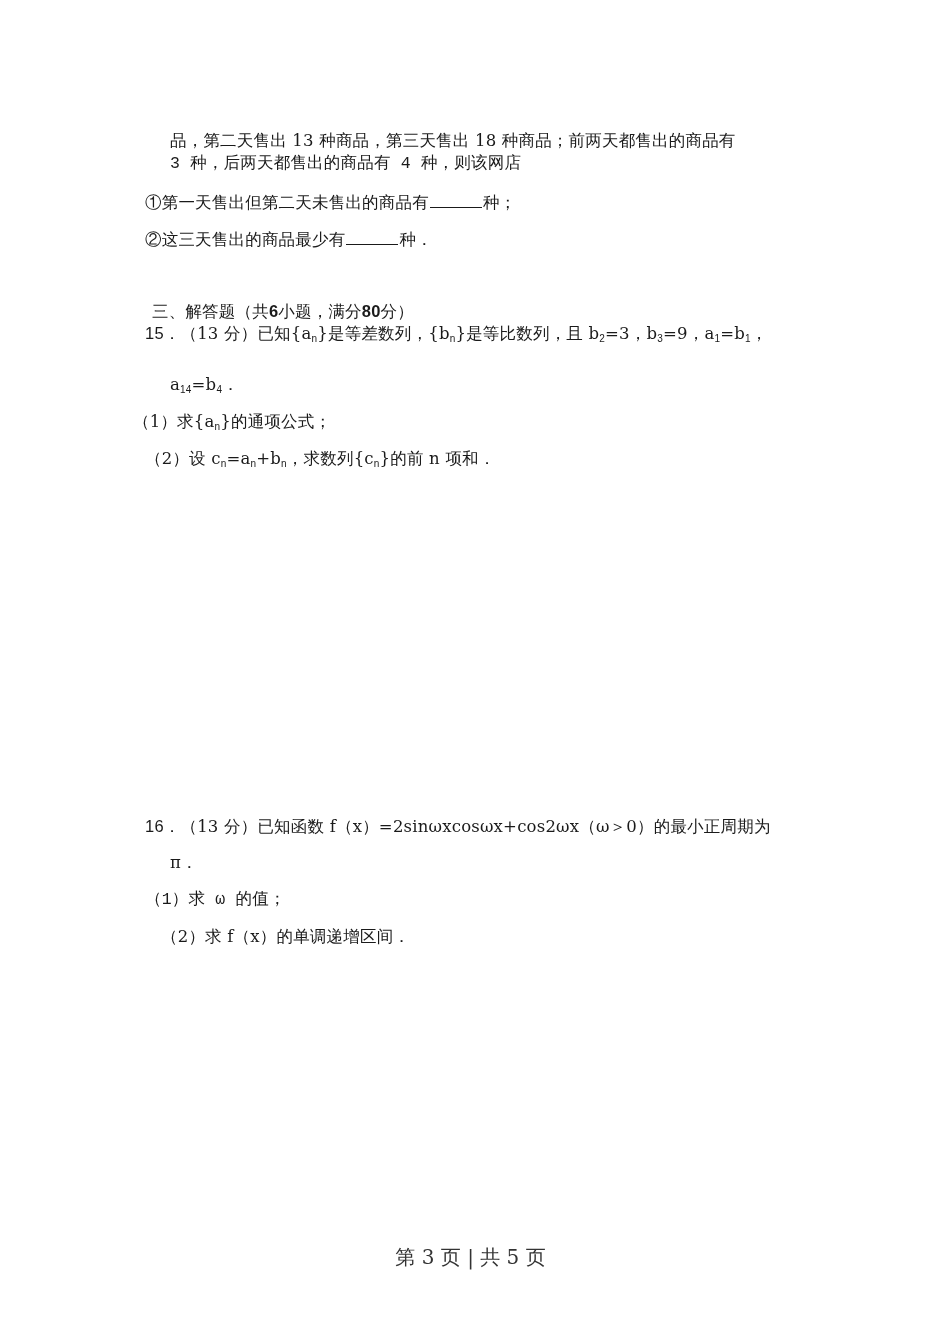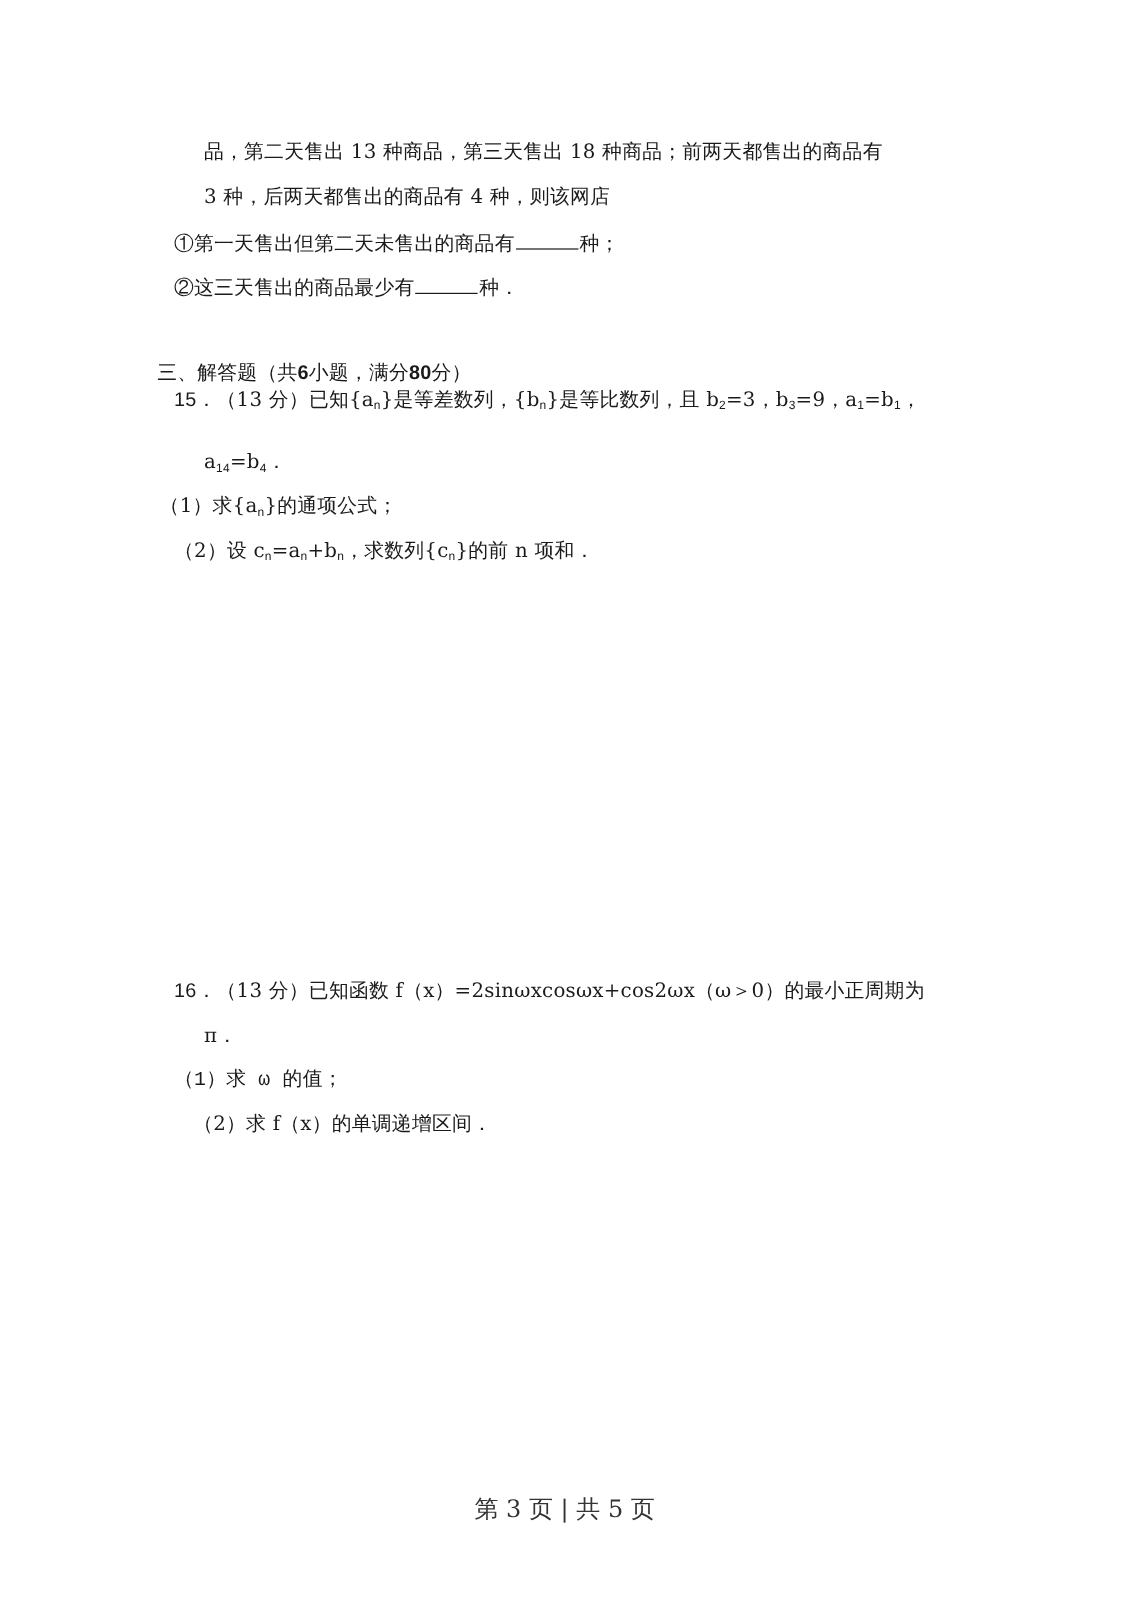--- a/index.html
+++ b/index.html
@@ -22,30 +22,30 @@
   .footer {
     position: absolute; top: 1244px; left: 0; width: 941px; text-align: center;
     font-size: 20px; color: #333;
   }
 </style>
 </head>
 <body>
 
 <div>
 
-  <div class="line" style="top:116px; left:170px;">品，第二天售出 13 种商品，第三天售出 18 种商品；前两天都售出的商品有</div>
-  <div class="line" style="top:153px; left:170px;">3 种，后两天都售出的商品有 4 种，则该网店</div>
+  <div class="line" style="top:130px; left:170px;">品，第二天售出 13 种商品，第三天售出 18 种商品；前两天都售出的商品有</div>
+  <div class="line" style="top:153px; left:170px;font-family:Liberation Mono, monospace;">3 种，后两天都售出的商品有 4 种，则该网店</div>
   <div class="line" style="top:191px; left:145px;">
     <span>①第一天售出但第二天未售出的商品有</span><span class="blank"></span><span>种；</span>
   </div>
   <div class="line" style="top:228px; left:145px;">
     <span>②这三天售出的商品最少有</span><span class="blank"></span><span>种．</span>
   </div>
 
-  <div class="line" style="top:300px; left:131px;">
+  <div class="line" style="top:300px; left:152px;">
     <span>三、解答题（共</span><span class="bold">6</span><span>小题，满分</span><span class="bold">80</span><span>分）</span>
   </div>
 
   <div class="line" style="top:322px; left:145px;">
     <span class="num">15．</span><span>（13 分）</span><span>已知{a</span><sub>n</sub><span>}是等差数列，{b</span><sub>n</sub><span>}是等比数列，且 b</span><sub>2</sub><span>=3，b</span><sub>3</sub><span>=9，a</span><sub>1</sub><span>=b</span><sub>1</sub><span>，</span>
   </div>
   <div class="line" style="top:374px; left:170px;">
     <span>a</span><sub>14</sub><span>=b</span><sub>4</sub><span>．</span>
   </div>
   <div class="line" style="top:411px; left:133px;">

